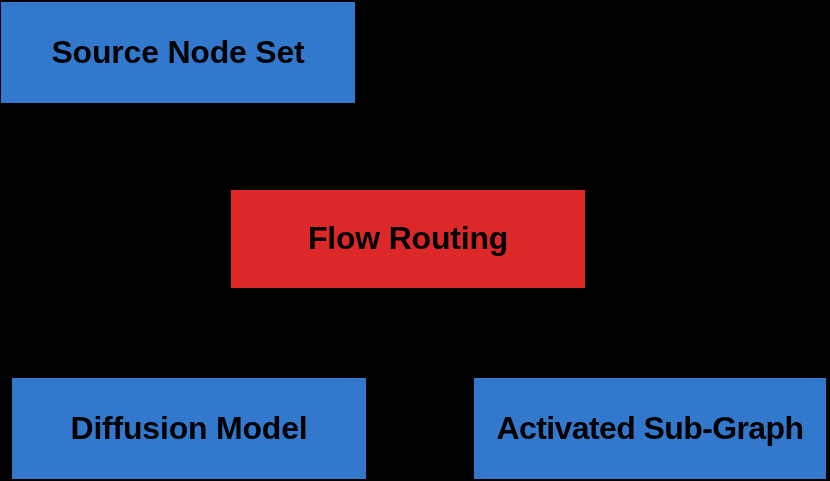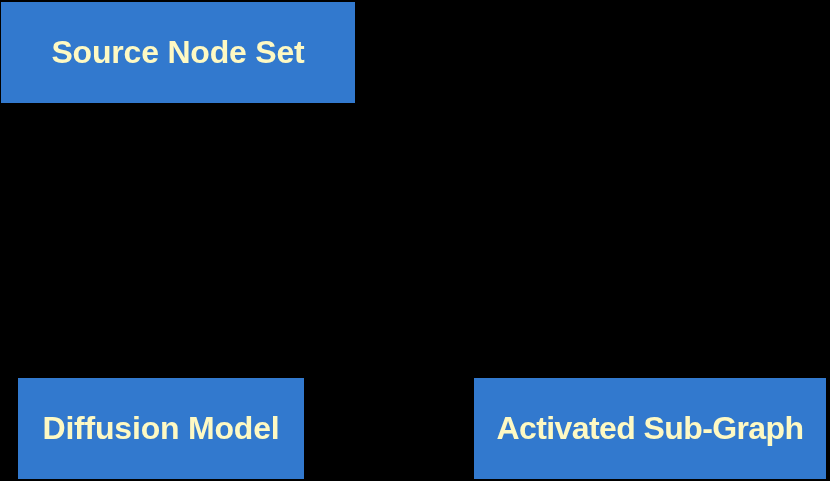--- a/index.html
+++ b/index.html
@@ -18,21 +18,21 @@
   .node-box {
     position: absolute;
     display: flex;
     align-items: center;
     justify-content: center;
     box-sizing: border-box;
     text-align: center;
     line-height: 1.1;
   }
   .node-label {
-    color: #fef9c3;
+    color: #000000;
     font-weight: bold;
     font-size: 32px;
     letter-spacing: -0.2px;
     white-space: nowrap;
   }
   
   .node-source-set {
     left: 1px;
     top: 2px;
     width: 354px;
@@ -49,23 +49,23 @@
   
   .node-flow-routing {
     left: 231px;
     top: 190px;
     width: 354px;
     height: 98px;
     background: #dc2828;
   }
   
   .node-diffusion-model {
-    left: 18px;
+    left: 12px;
     top: 378px;
-    width: 286px;
+    width: 354px;
     height: 101px;
     background: #3279ce;
   }
   .node-activated-subgraph {
     left: 474px;
     top: 378px;
     width: 352px;
     height: 101px;
     background: #3279ce;
   }
@@ -76,20 +76,23 @@
 </head>
 <body>
 
 <div id="diagram-canvas">
 
   <div class="node-box node-source-set">
     <span class="node-label">Source Node Set</span>
   </div>
 
 
+  <div class="node-box node-flow-routing">
+    <span class="node-label">Flow Routing</span>
+  </div>
 
   <div class="node-box node-diffusion-model">
     <span class="node-label">Diffusion Model</span>
   </div>
 
   <div class="node-box node-activated-subgraph">
     <span class="node-label">Activated Sub-Graph</span>
   </div>
 
 </div>

